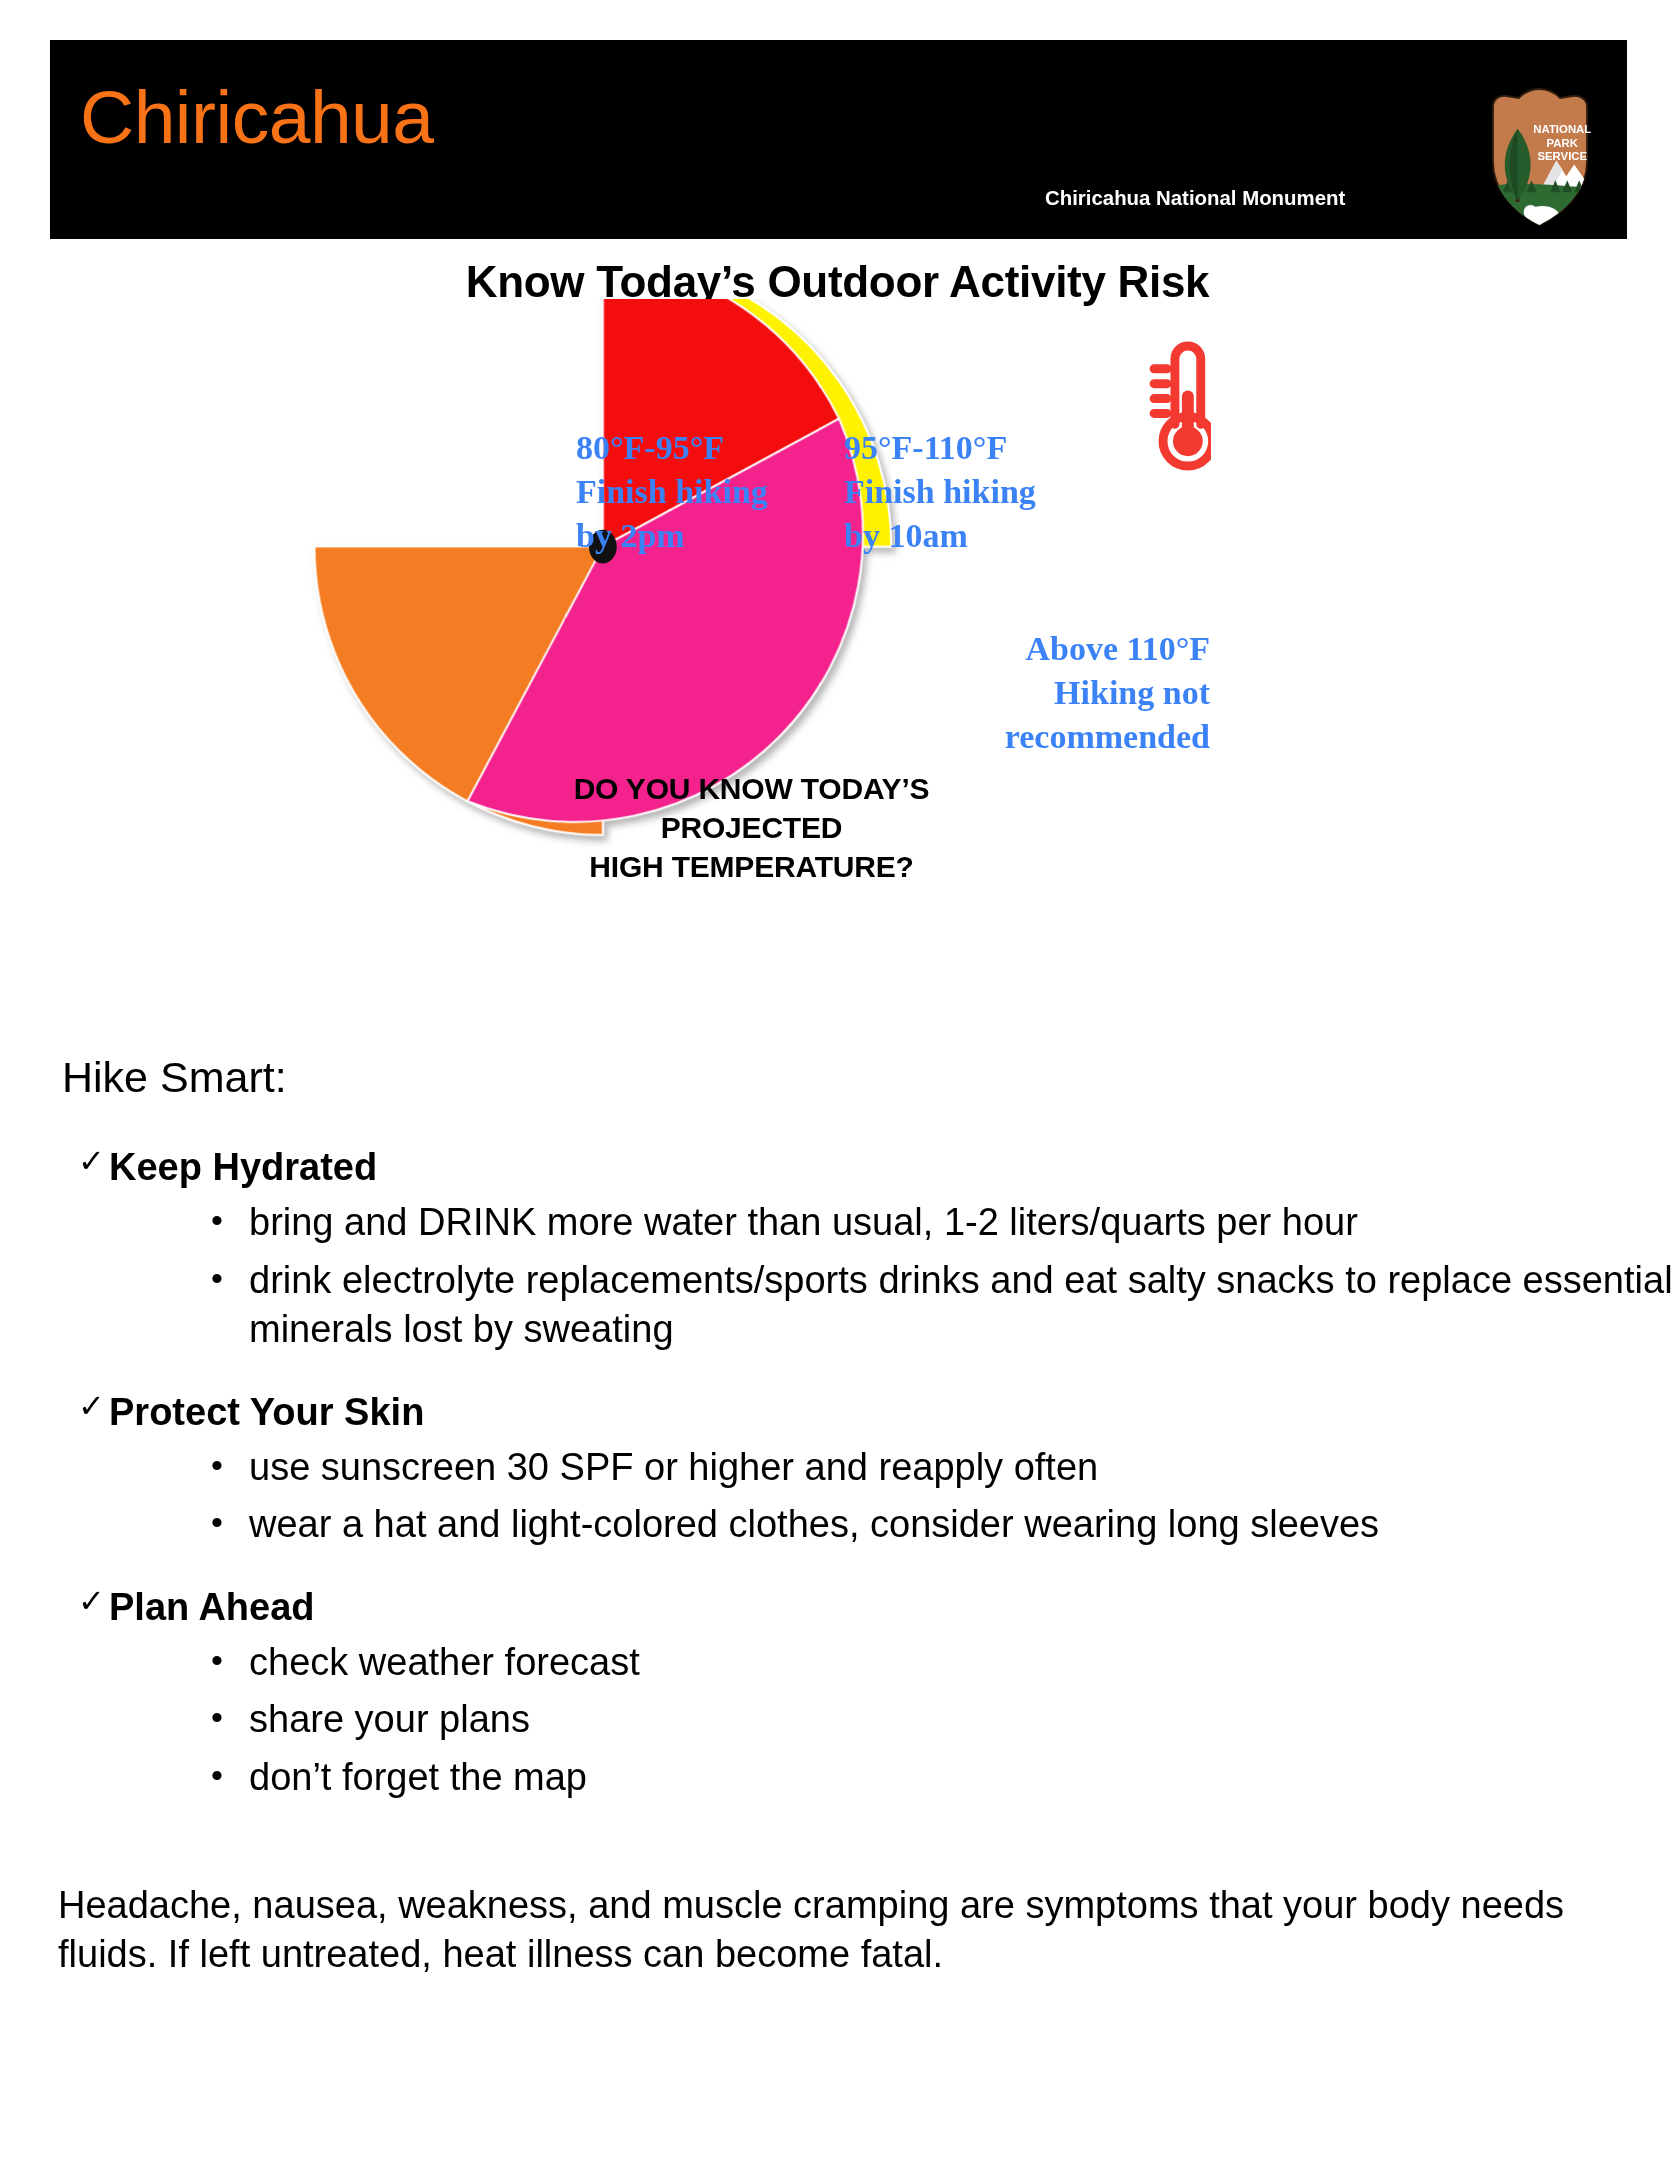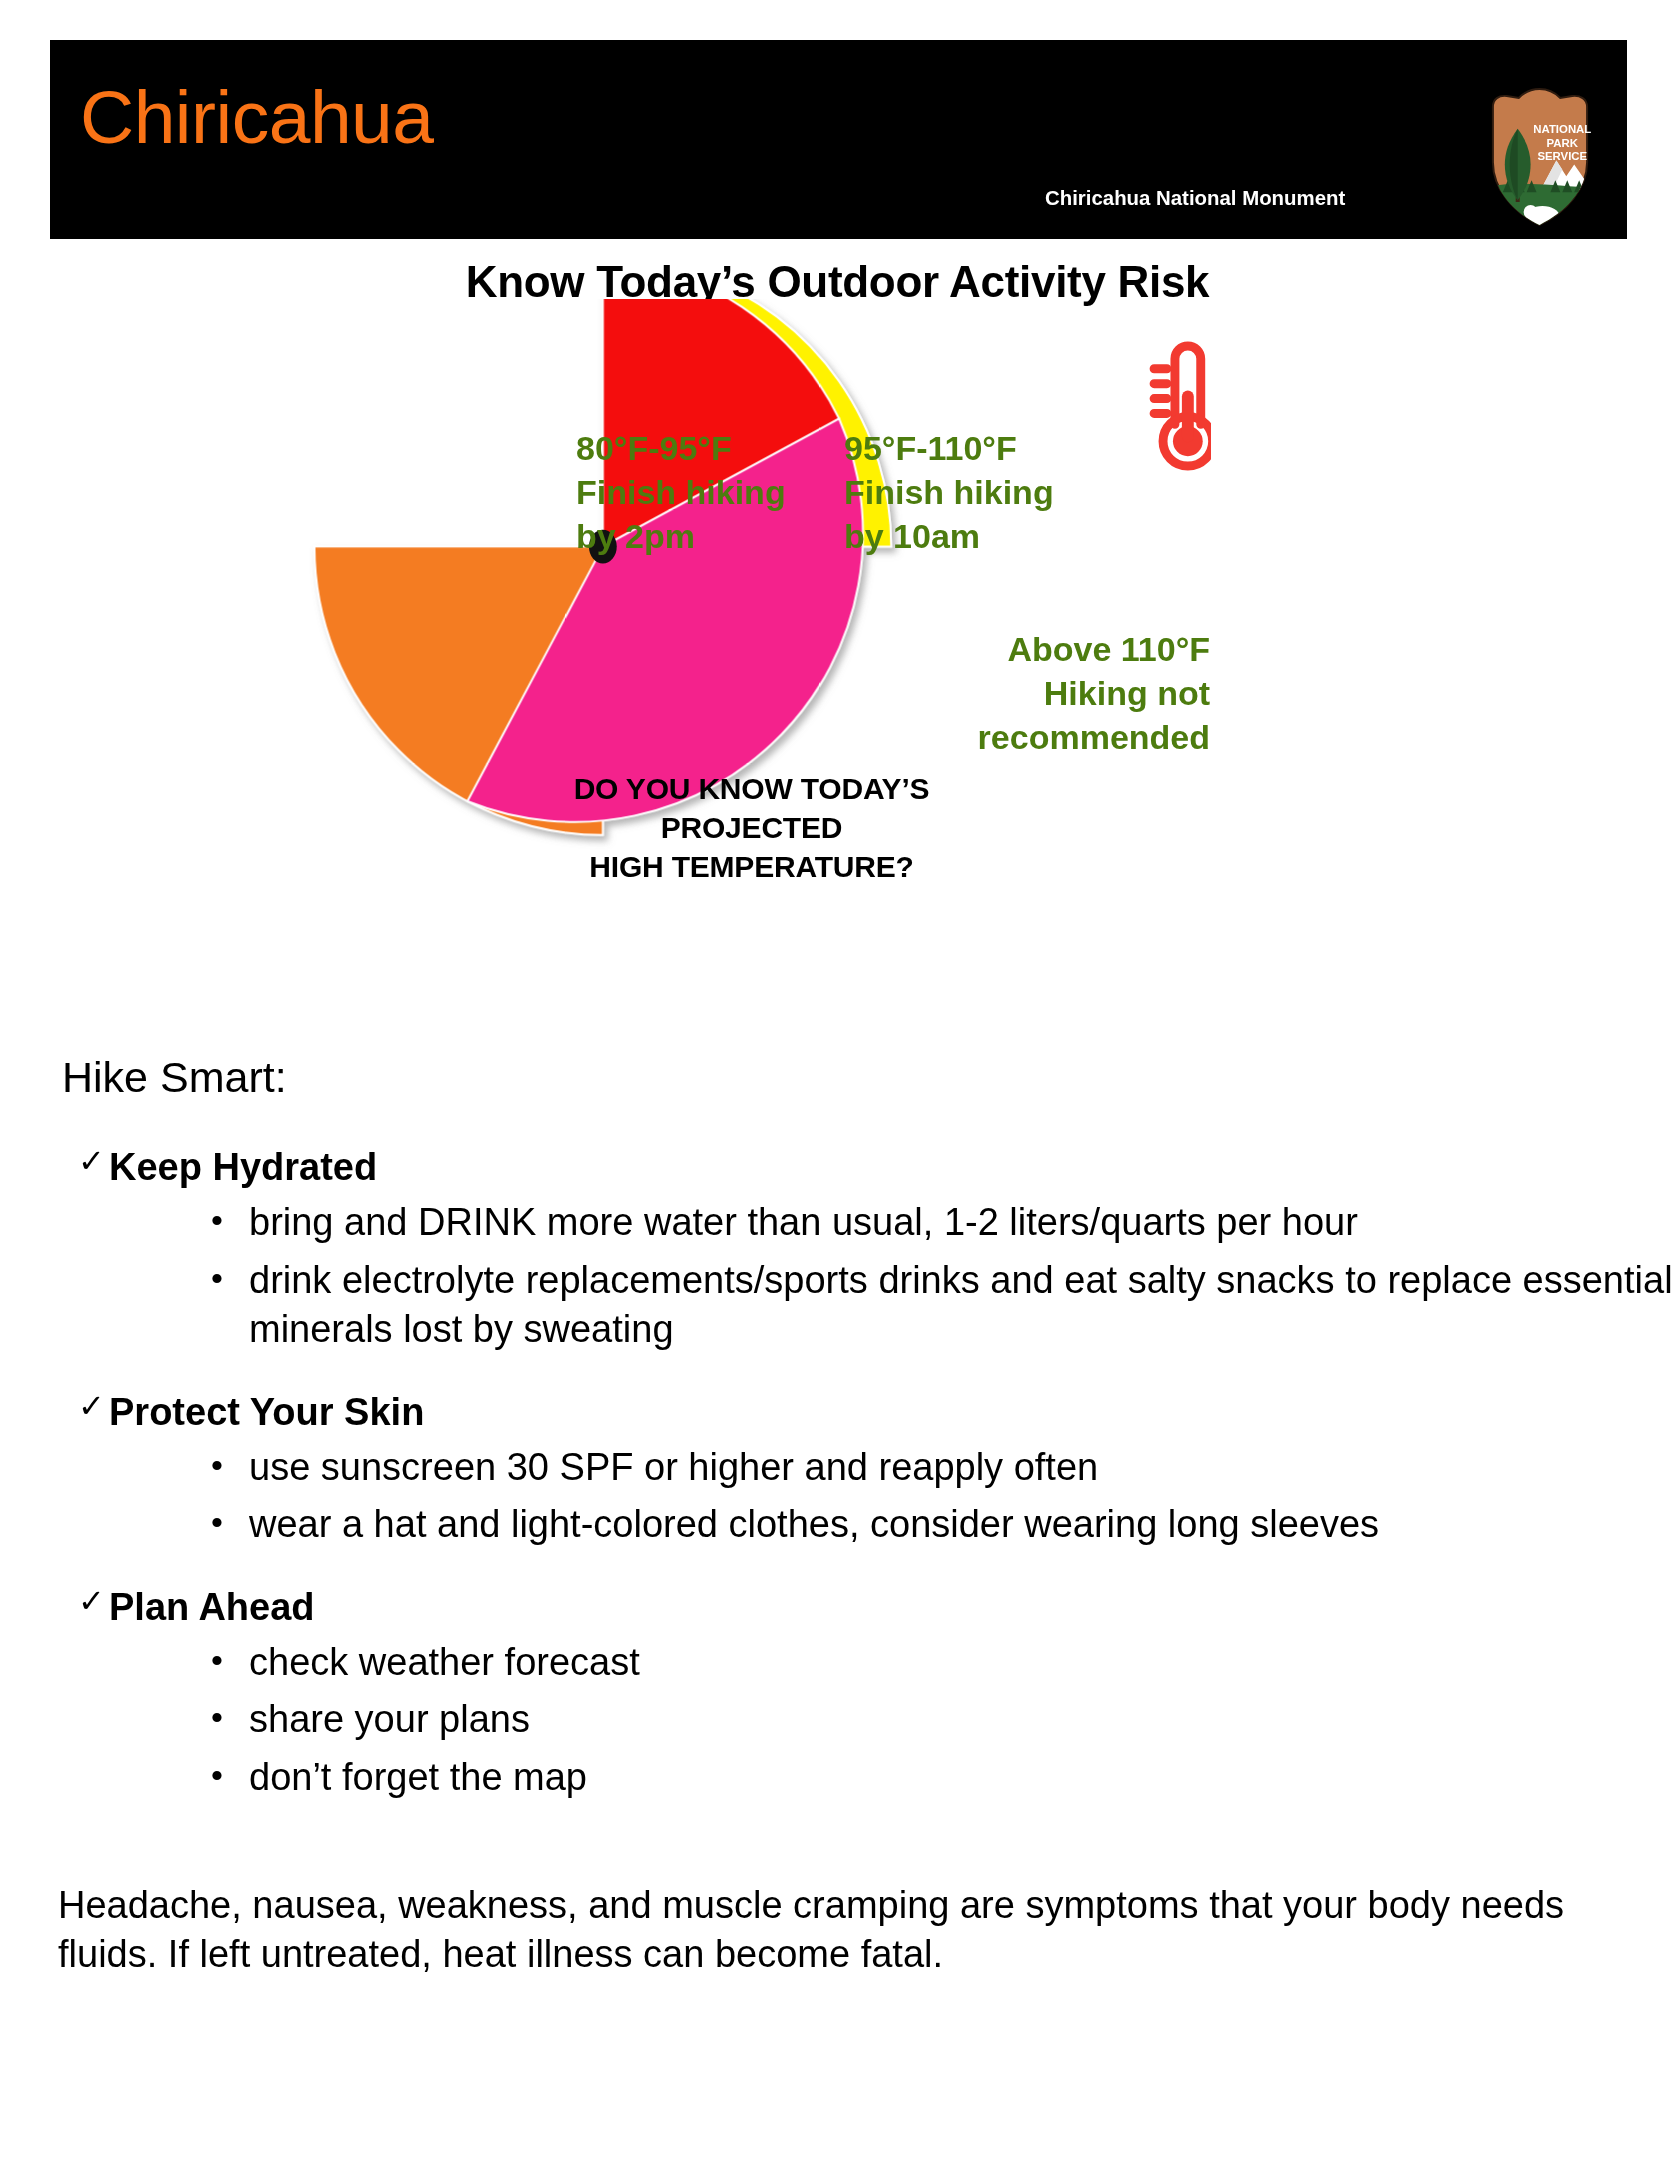--- a/index.html
+++ b/index.html
@@ -84,22 +84,23 @@
     left: 299px;
     top: 299px;
     width: 1085px;
     height: 716px;
   }
   .wheel-svg { position: absolute; left: 0; top: 0; }
 
   .seg-text {
     position: absolute;
     font-weight: bold;
-    color: #4d7c0f;
-    line-height: 1.30;
+    color: #3b82f6;
+    line-height: 1.30;
+    font-family: Liberation Serif, serif;
   }
   .seg-orange { left: 277px; top: 127px; font-size: 34px; }
   .seg-red    { left: 545px; top: 127px; font-size: 34px; }
   .seg-pink   { left: 622px; top: 328px; font-size: 34px; text-align: right; width: 289px; }
   .seg-yellow { left: 164px; top: 310px; font-size: 34px; }
   .seg-yellow .risk-word { font-weight: bold; }
   .seg-yellow .risk-label { font-weight: normal; }
 
   .wheel-caption {
     position: absolute;

